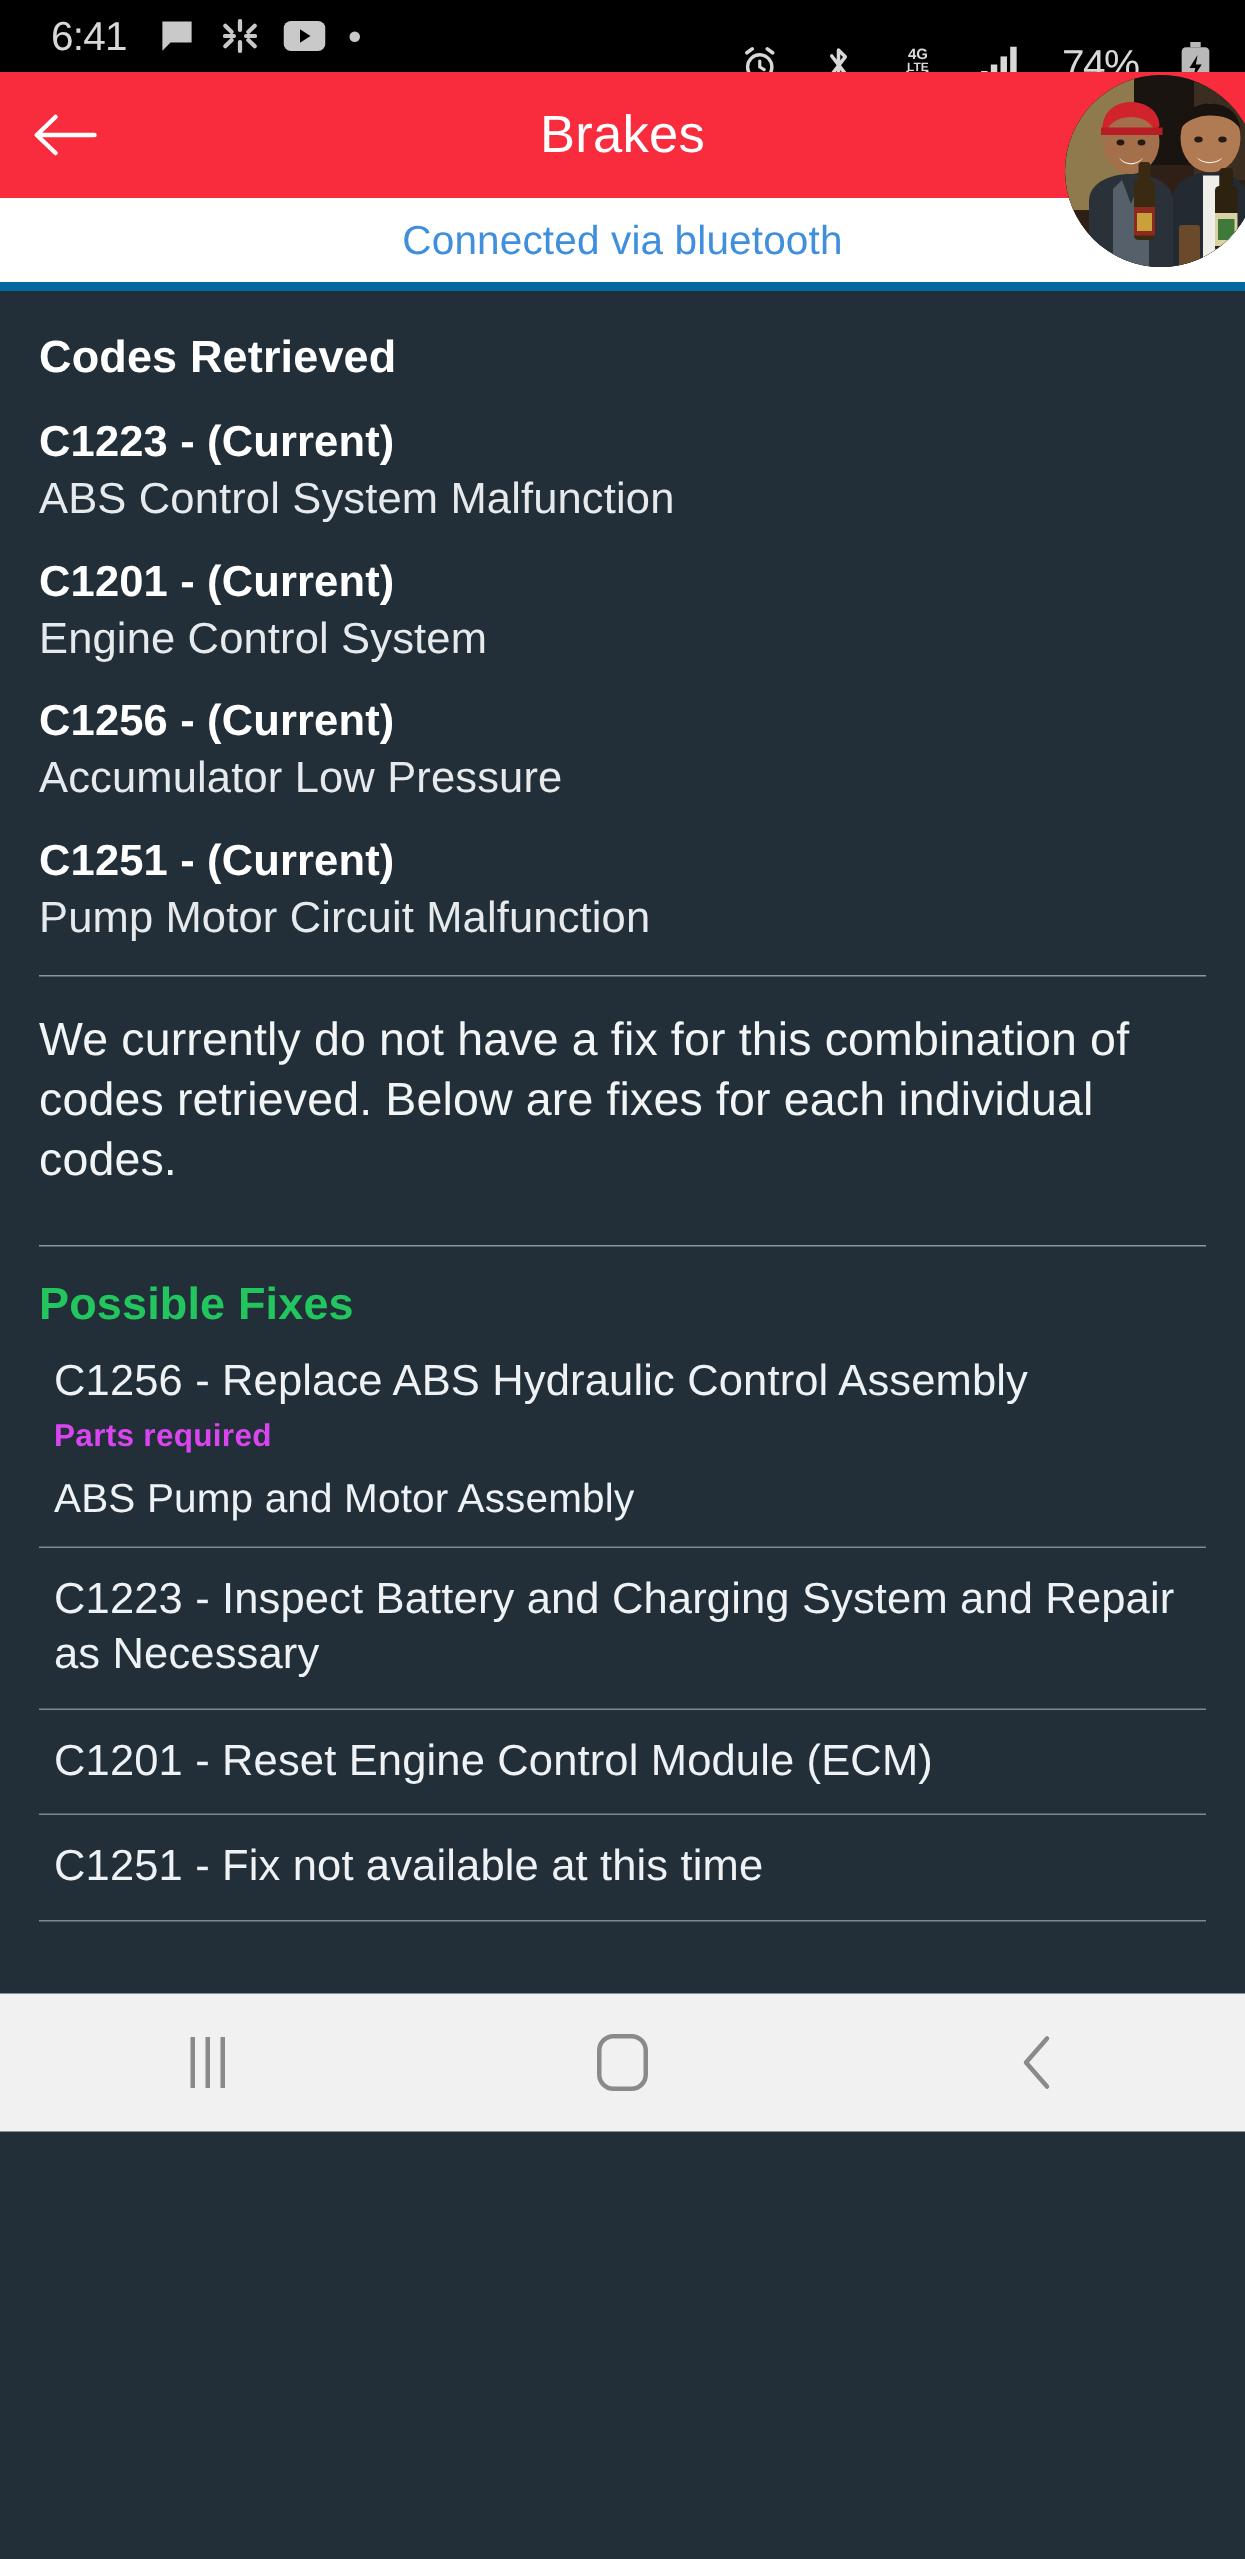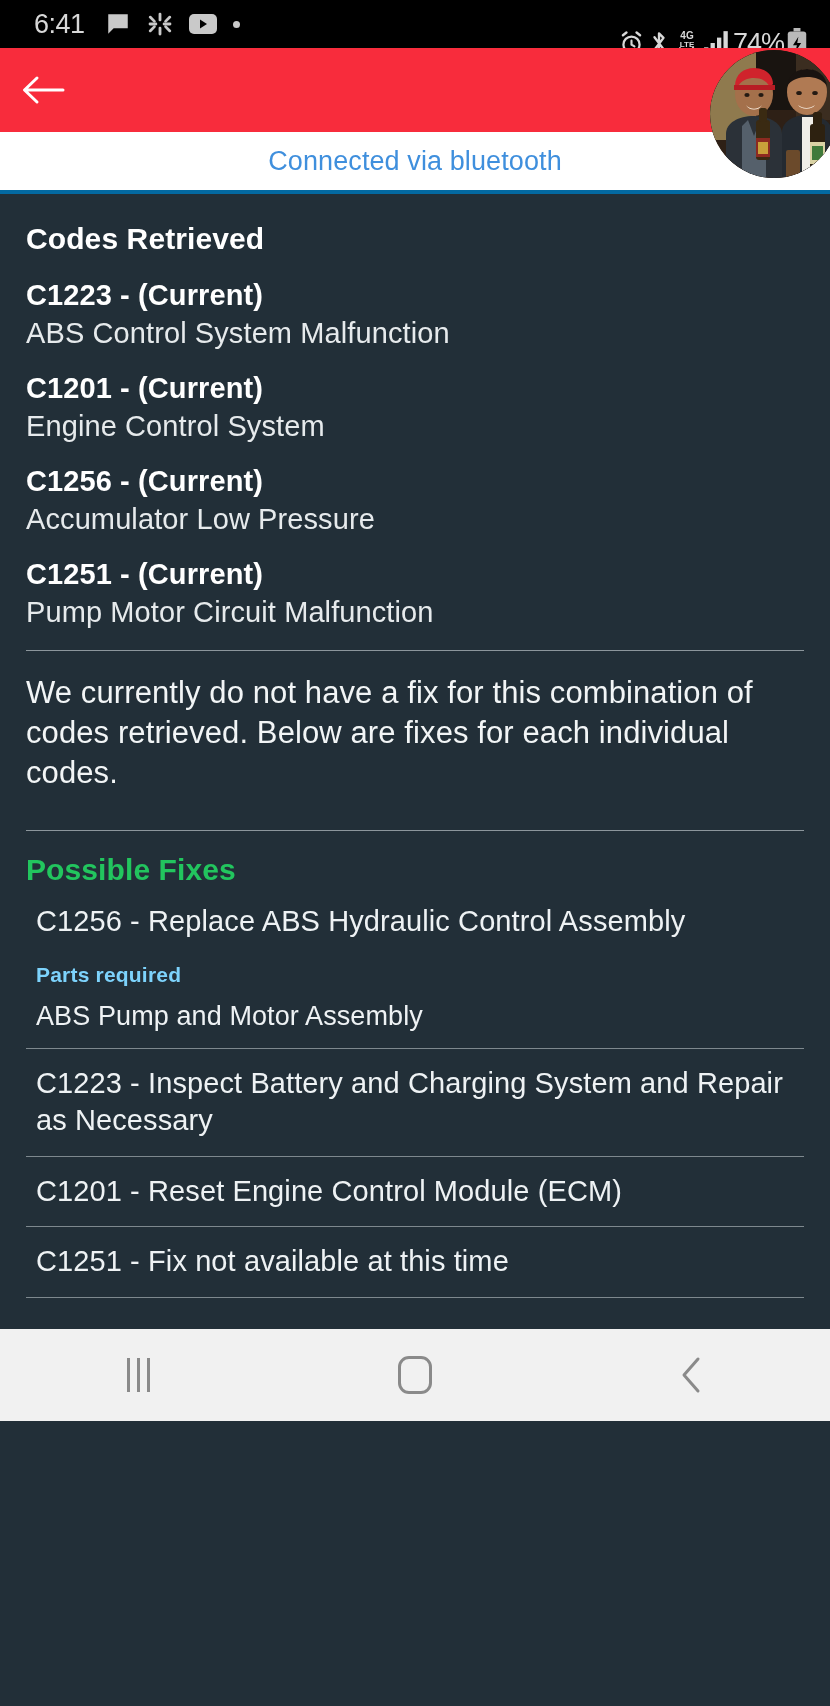--- a/index.html
+++ b/index.html
@@ -25,21 +25,21 @@
   .statusbar {
     height: 48px;
     background: #000000;
     display: flex;
     align-items: center;
     justify-content: space-between;
     padding: 0 22px 0 34px;
     flex: 0 0 48px;
   }
   .sb-left { display: flex; align-items: center; gap: 16px; }
-  .sb-right { display: flex; align-items: center; gap: 2px; margin-top: 38px; }
+  .sb-right { display: flex; align-items: center; gap: 27px; margin-top: 38px; }
   .sb-time {
     color: #d8d8d8;
     font-size: 27px;
     font-weight: 400;
     letter-spacing: -0.5px;
     margin-right: 4px;
   }
   .sb-ico { display: flex; align-items: center; justify-content: center; }
   .sb-battery-text {
     color: #d8d8d8;
@@ -80,21 +80,21 @@
   }
 
   
   .connbar {
     height: 62px;
     background: #ffffff;
     display: flex;
     align-items: center;
     justify-content: center;
     flex: 0 0 62px;
-    border-bottom: 4px solid #0369a1;
+    border-bottom: 6px solid #0369a1;
   }
   .connbar-text {
     color: #3f8fdd;
     font-size: 27px;
     font-weight: 500;
     letter-spacing: 0.1px;
   }
 
   
   .avatar {
@@ -169,25 +169,25 @@
 
   .fix-item { padding: 0 0 16px 10px; }
   .fix-text {
     color: #eef2f4;
     font-size: 29px;
     font-weight: 300;
     line-height: 1.29;
     letter-spacing: 0.1px;
   }
   .parts-label {
-    color: #7dd3fc;
+    color: #d946ef;
     font-size: 21px;
     font-weight: 700;
     letter-spacing: 0.2px;
-    margin-top: 23px;
+    margin-top: 6px;
   }
   .parts-value {
     color: #eef2f4;
     font-size: 27px;
     font-weight: 300;
     letter-spacing: 0.1px;
     margin-top: 14px;
   }
   .fix-divider {
     height: 1px;
@@ -322,20 +322,21 @@
       </div>
     </div>
   </div>
 
   <div class="header">
     <div class="back-arrow">
       <svg width="44" height="34" viewBox="0 0 44 34">
         <path d="M42 17H4M16 5L3.5 17 16 29" fill="none" stroke="#ffffff" stroke-width="3" stroke-linecap="round" stroke-linejoin="round"></path>
       </svg>
     </div>
+    <div class="header-title">Brakes</div>
   </div>
 
   <div class="avatar">
     <svg viewBox="0 0 128 128" preserveAspectRatio="xMidYMid slice">
       <defs>
         <clipPath id="avclip">
             <circle cx="64" cy="64" r="64"></circle>
           </clipPath>
       </defs>
       <g clip-path="url(#avclip)">

